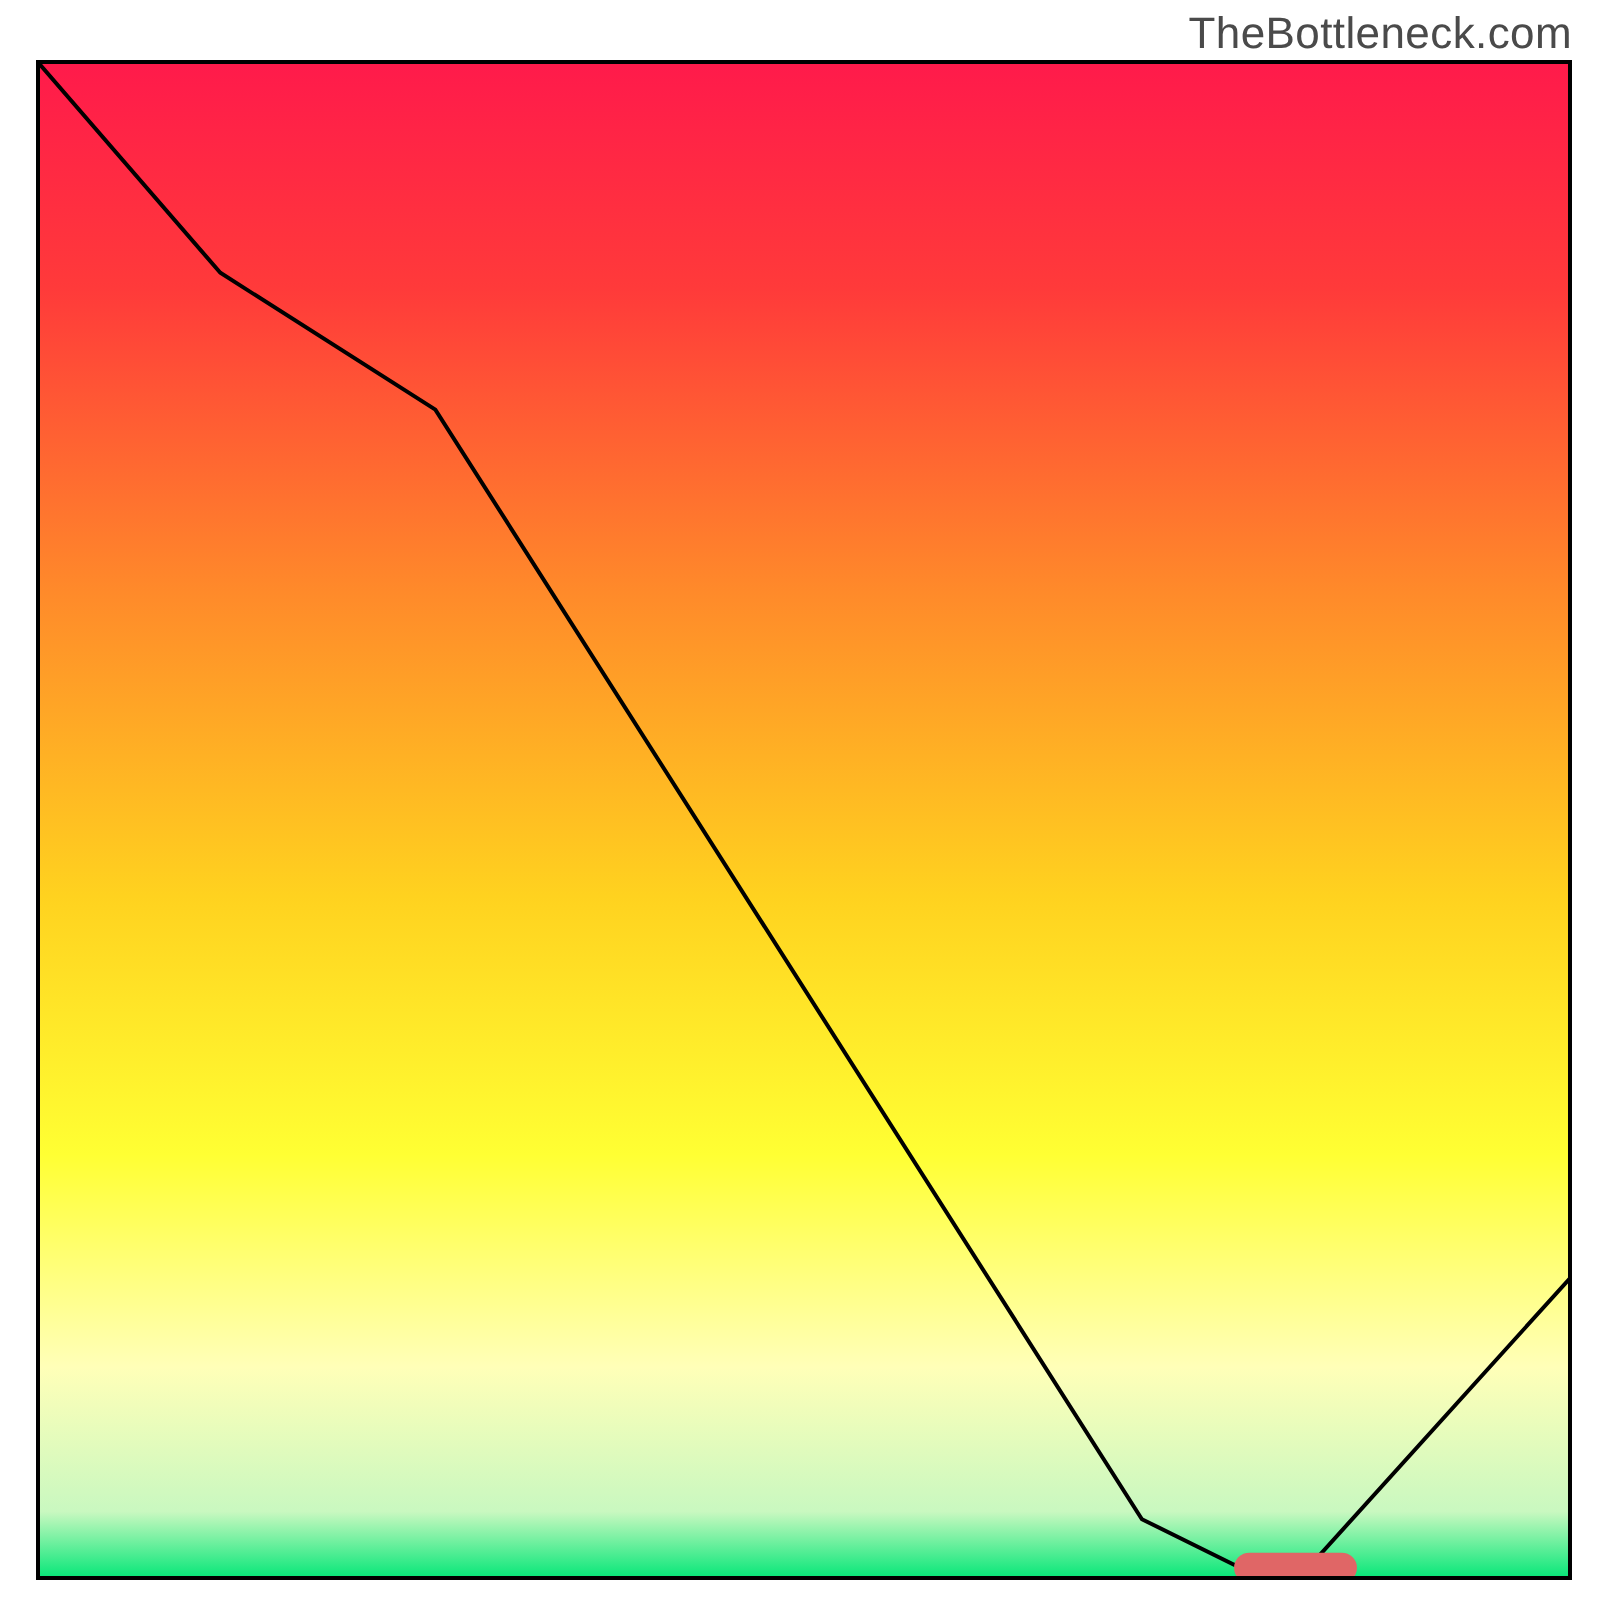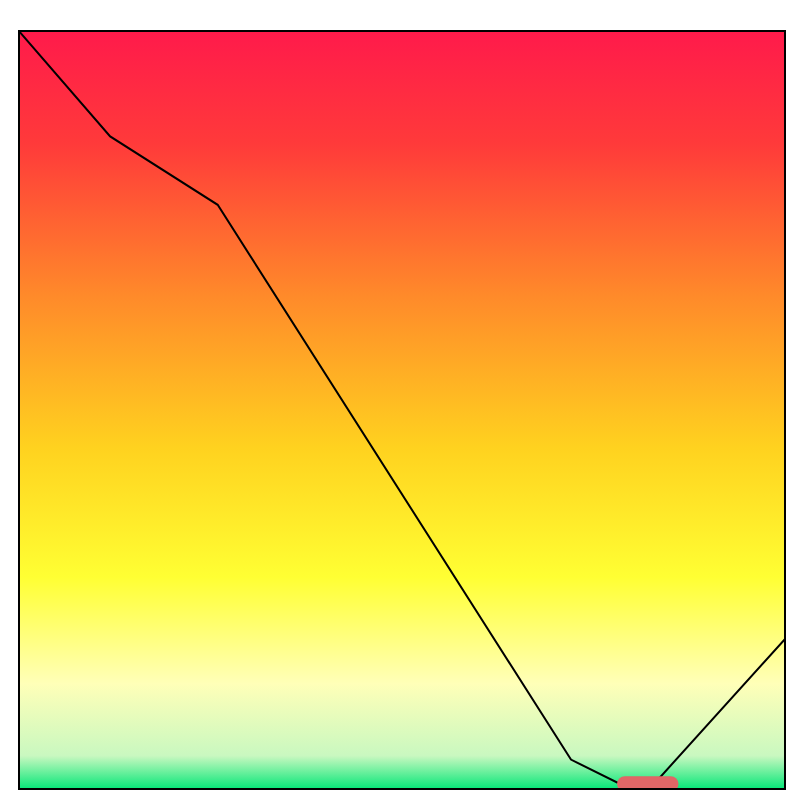--- a/index.html
+++ b/index.html
@@ -31,20 +31,21 @@
     top: 30px;
     width: 768px;
     height: 760px;
   }
   svg { display: block; }
 </style>
 </head>
 <body>
 
 <div class="container">
+  <div class="watermark">TheBottleneck.com</div>
 
   <div class="plot">
     <svg id="chart-svg" viewBox="0 0 100 100" preserveAspectRatio="none" width="768" height="760">
       <defs>
         <linearGradient id="bg-grad" x1="0" y1="0" x2="0" y2="1">
             <stop offset="0%" stop-color="#ff1a4b"></stop>
             <stop offset="15%" stop-color="#ff3a3a"></stop>
             <stop offset="35%" stop-color="#ff8a2a"></stop>
             <stop offset="55.00000000000001%" stop-color="#ffd21f"></stop>
             <stop offset="72%" stop-color="#ffff33"></stop>

